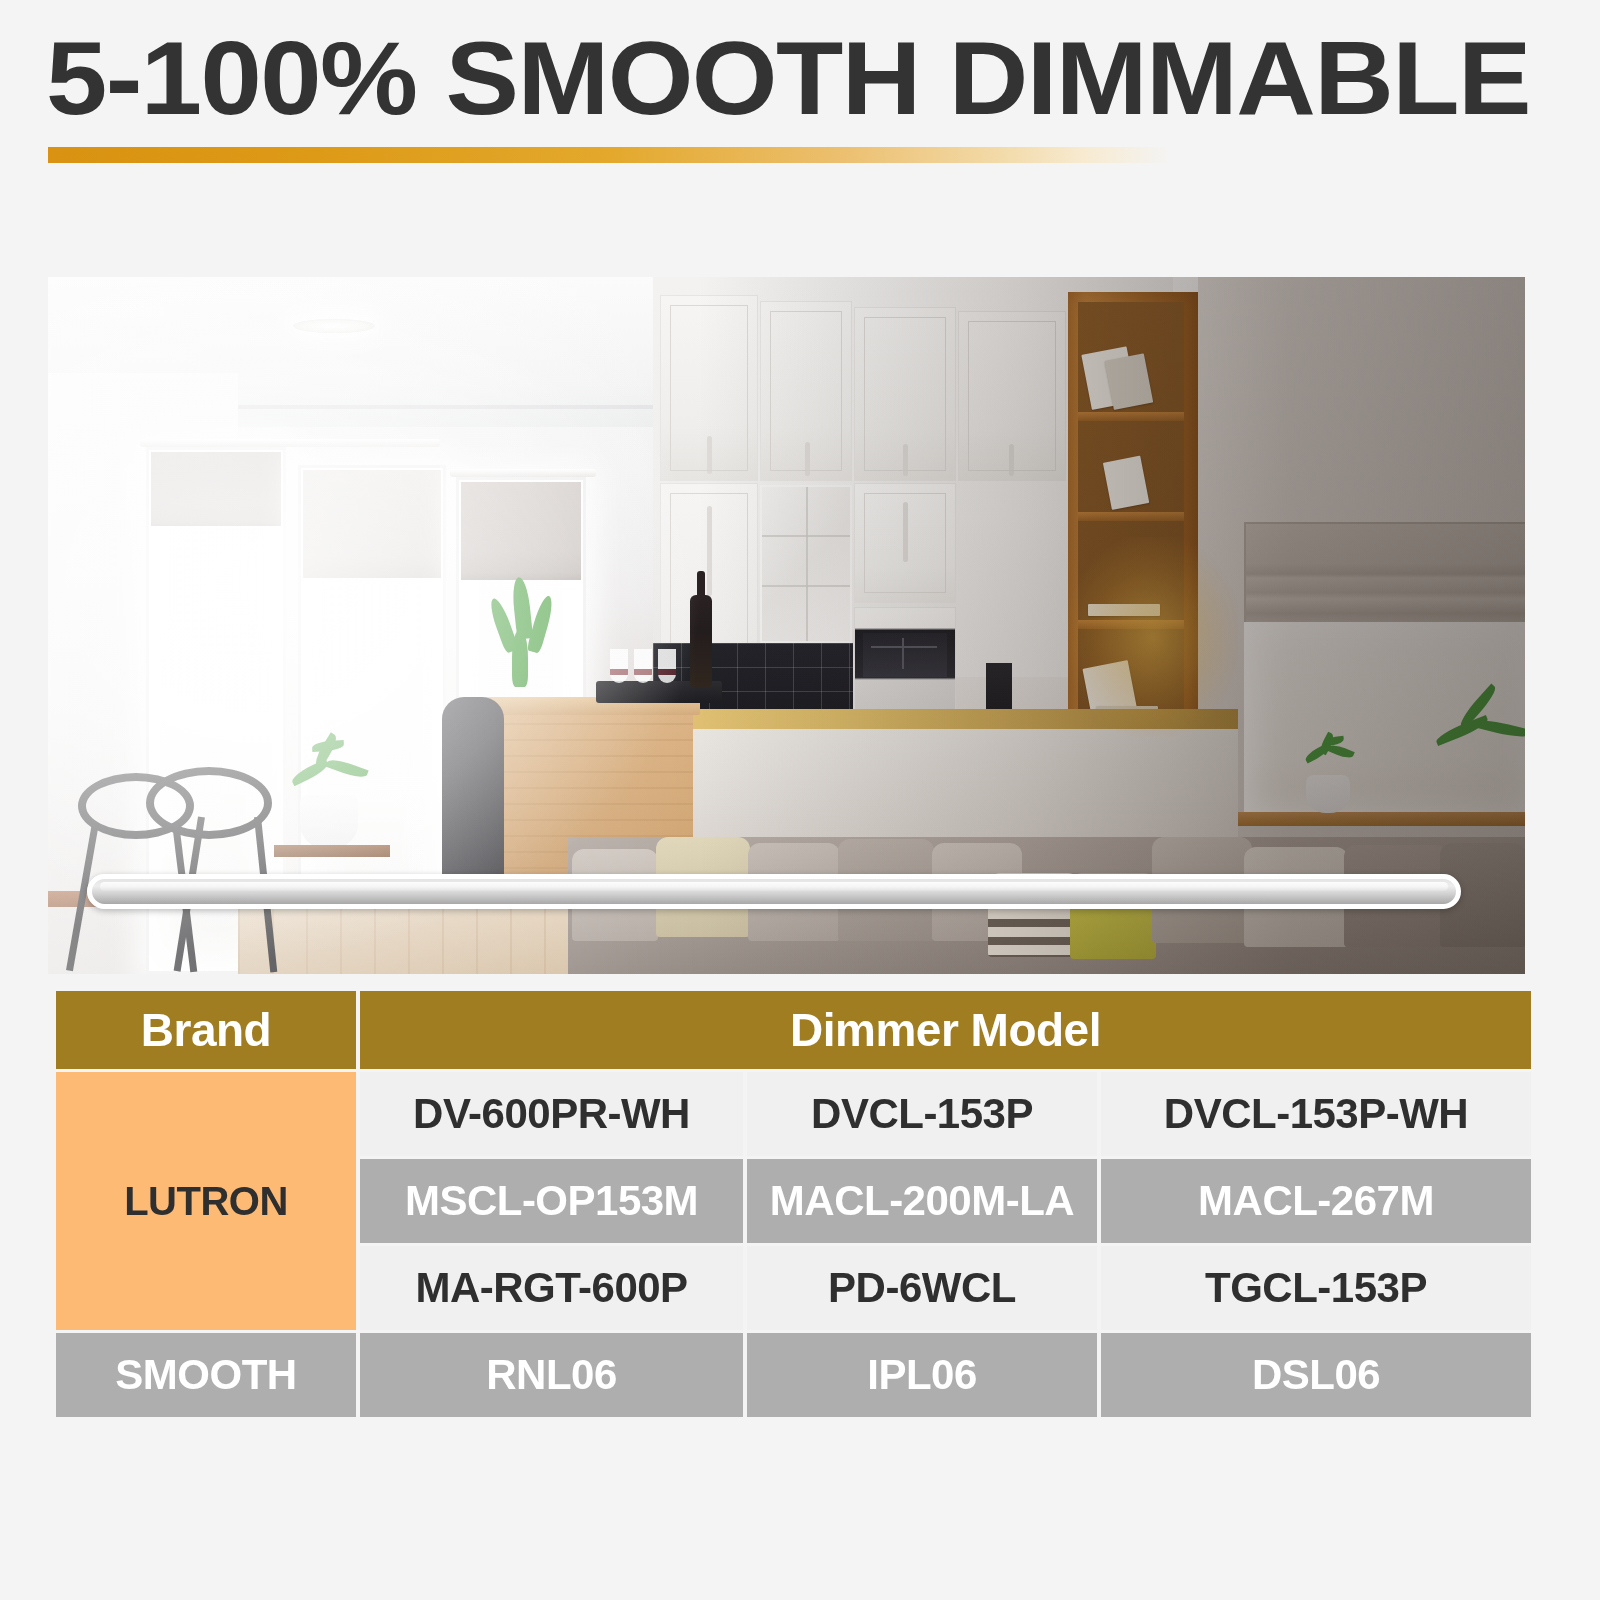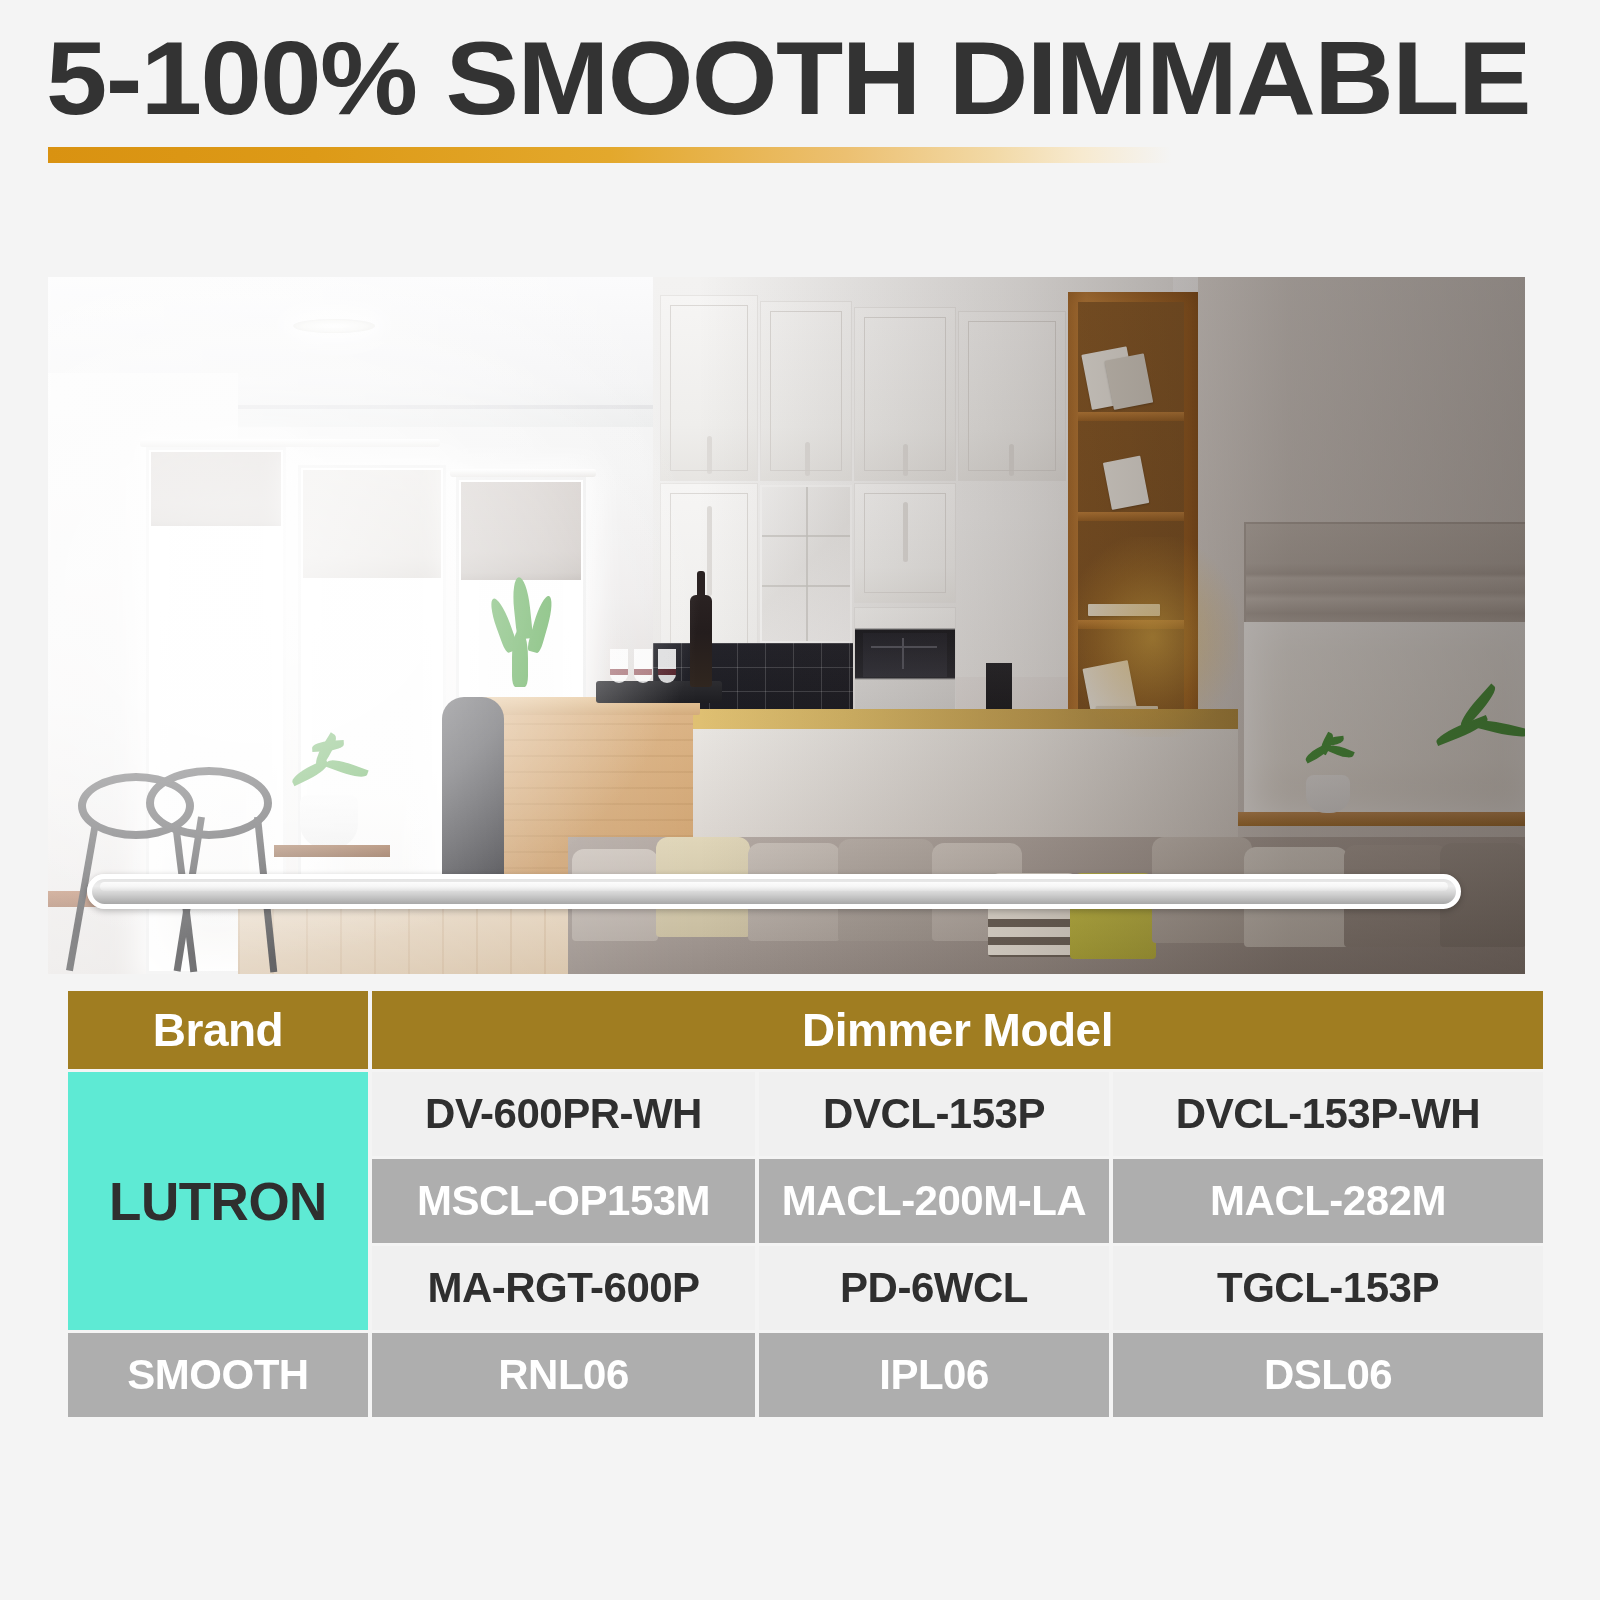--- a/index.html
+++ b/index.html
@@ -338,21 +338,21 @@
   .led-strip:after{
     content:"";
     position:absolute; left:8px; right:8px; top:3px; height:9px;
     border-radius:6px;
     background: linear-gradient(to bottom, rgba(255,255,255,.9), rgba(255,255,255,.15));
   }
 
   
   .tbl {
     position: absolute;
-    left: 64px;
+    left: 52px;
     top: 988px;
     width: 1473px;
     border-collapse: separate;
     border-spacing: 4px 3px;
     table-layout: fixed;
   }
   .tbl td {
     text-align: center;
     vertical-align: middle;
     font-size: 42px;
@@ -368,23 +368,23 @@
     background: #a07d21;
     color: #ffffff;
     font-size: 46px;
     height: 78px;
   }
   .tbl td.gray {
     background: #aeaeae;
     color: #ffffff;
   }
   .tbl td.brandcell {
-    font-size: 53px;
+    font-size: 40px;
     color: #2f2f2f;
-    background: #5eead4;
+    background: #fdba74;
   }
 
   .col-brand { width: 300px; }
   .col-m1 { width: 383px; }
   .col-m2 { width: 350px; }
   .col-m3 { width: 430px; }
 
   
   .note {
     position: absolute;
@@ -569,21 +569,21 @@
 
       <tr>
         <td class="brandcell" rowspan="3">LUTRON</td>
         <td>DV-600PR-WH</td>
         <td>DVCL-153P</td>
         <td>DVCL-153P-WH</td>
       </tr>
       <tr>
         <td class="gray">MSCL-OP153M</td>
         <td class="gray">MACL-200M-LA</td>
-        <td class="gray">MACL-282M</td>
+        <td class="gray">MACL-267M</td>
       </tr>
       <tr>
         <td>MA-RGT-600P</td>
         <td>PD-6WCL</td>
         <td>TGCL-153P</td>
       </tr>
 
       <tr>
         <td class="gray">SMOOTH</td>
         <td class="gray">RNL06</td>

